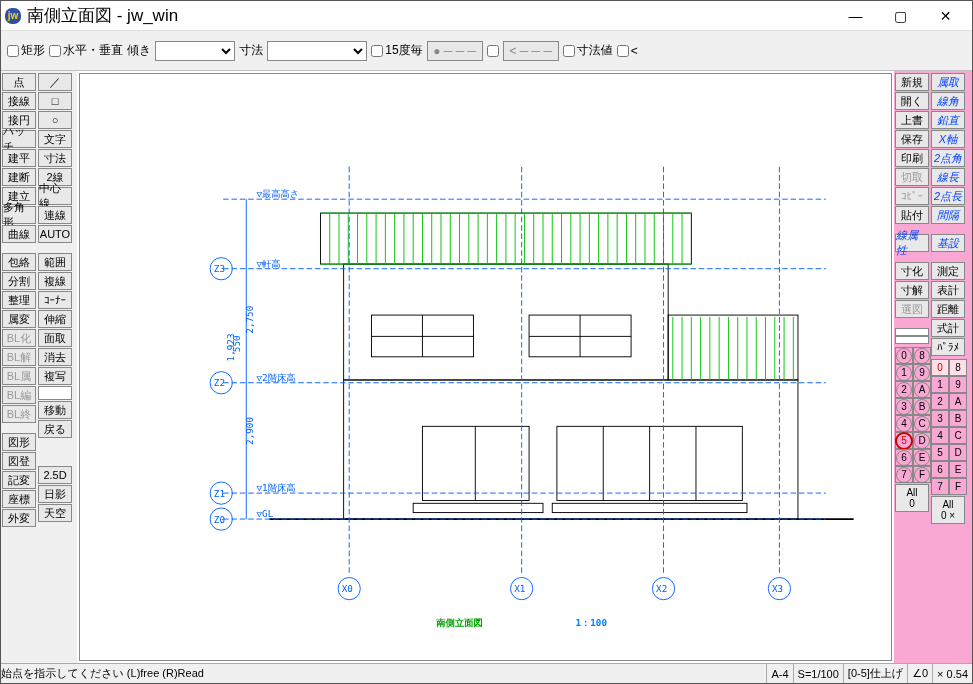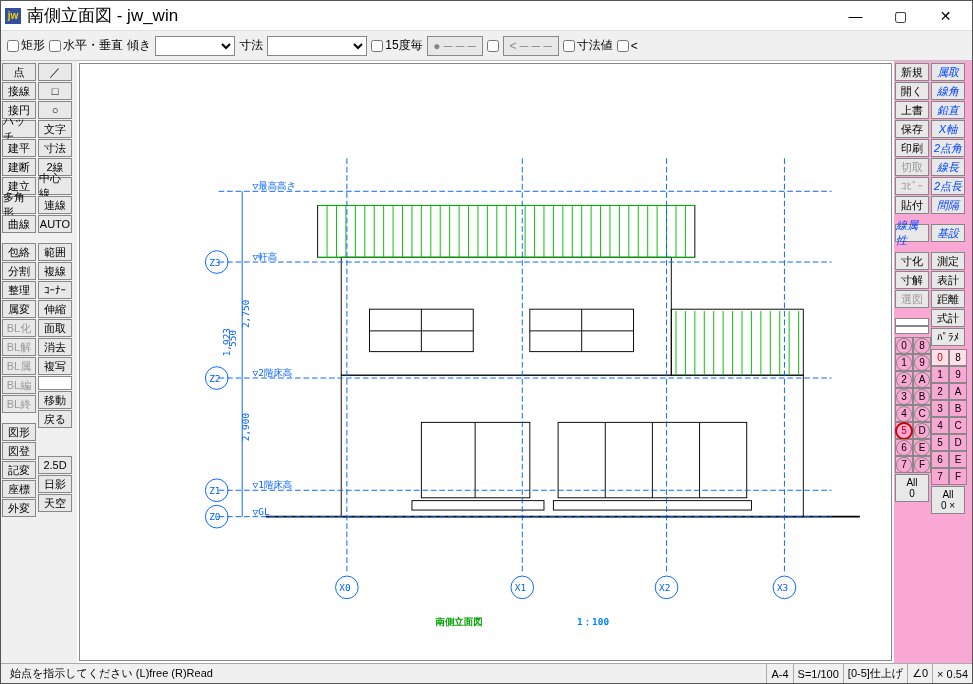--- a/index.html
+++ b/index.html
@@ -1,23 +1,23 @@
 <!DOCTYPE html>
 <html><head>
 <meta charset="utf-8">
 <style>
 * { box-sizing: border-box; margin: 0; padding: 0; font-family: "MS Gothic", "Meiryo", sans-serif; }
 body { background: #f0f0f0; width: 973px; height: 684px; overflow: hidden; position: relative; }
 .window { width: 973px; height: 684px; background: #fff; border: 1px solid #555; display: flex; flex-direction: column; }
 .titlebar { height: 30px; background: #fff; display: flex; align-items: center; padding: 0 4px; border-bottom: 1px solid #e0e0e0; }
-.app-icon { width: 16px; height: 16px; background: #3050a0; color: #ffd000; font-size: 10px; display:flex; align-items:center; justify-content:center; font-weight:bold; margin-right: 6px; }
+.app-icon { width: 16px; height: 16px; background: #3050a0; color: #ffd000; font-size: 10px; display:flex; align-items:center; justify-content:center; font-weight:bold; margin-right: 6px; border-radius: 7px; }
 .title-text { flex: 1; font-size: 17px; }
 .wbtn { width: 45px; height: 28px; display:flex; align-items:center; justify-content:center; font-size:14px; }
 .menubar { height: 20px; display:flex; align-items:center; padding: 2px 6px; gap: 8px; font-size: 12px; border-bottom: 1px solid #dcdcdc;}
-.toolbar { height: 30px; background:#f0f0f0; border-bottom:1px solid #c0c0c0; display:flex; align-items:center; padding: 0 6px; gap: 4px; font-size:12px; }
+.toolbar { height: 40px; background:#f0f0f0; border-bottom:1px solid #c0c0c0; display:flex; align-items:center; padding: 0 6px; gap: 4px; font-size:12px; }
 .toolbar .chk { display:flex; align-items:center; gap:2px; }
 .toolbar input[type=checkbox]{ width:12px; height:12px; }
 .toolbar select { width: 80px; height:20px; font-size:11px; background:#fff; border:1px solid #888;}
 .toolbar .lgbtn { height:20px; border:1px solid #888; background:#e8e8e8; width:56px; display:flex; align-items:center; justify-content:center;}
 .body-area { flex:1; display:flex; min-height:0; }
 .left-tools { width: 76px; background:#f0f0f0; border-right: none; display:flex; padding:2px 1px; }
 .left-col { width:36px; display:flex; flex-direction:column; gap:1px;}
 .tbtn { height:18px; width:34px; background:#e8e8e8; border:1px solid #888; font-size:11px; display:flex; align-items:center; justify-content:center; cursor:pointer; }
 .tbtn.dis { color:#999; }
 .tgap { height:8px; }
@@ -30,21 +30,21 @@
 .tbtn.blue { color:#0040ff;font-style:italic; }
 
 .layer-grid { display:grid; grid-template-columns: 18px 18px; grid-auto-rows:17px; gap:0; margin-top:2px;}
 .lcell { border:1px solid #888; font-size:10px; display:flex; align-items:center; justify-content:center; position:relative;}
 .lcell.circ::before { content:''; position:absolute; width:14px; height:14px; border:1px solid #888; border-radius:50%; }
 .lcell.red { color:#c00; }
 .lcell.red.circ::before { border-color:#c00; border-width:2px; }
 .lcell.pink { background:#ffe0e8; }
 
 .statusbar { height:20px; background:#f0f0f0; border-top:1px solid #aaa; display:flex; align-items:center; font-size:11px; }
-.statusbar .msg { flex:1; padding-left:9px;}
+.statusbar .msg { flex:1; padding-left:0;}
 .statusbar .cell { border-left:1px solid #aaa; padding:0 4px; height:100%; display:flex; align-items:center;}
 
 
 .drawing { position:absolute; inset:0; }
 .drawing svg { width:100%; height:100%; }
 .drawing text { font-family: "MS Gothic", monospace; font-size:10px; }
 .labtitle { font-size:22px; fill:#00a000; font-weight:bold; }
 .scale { font-size:22px; fill:#0080ff; font-weight:bold; }
 
 .linecolor { width:34px; height:8px; border:1px solid #888; background:#fff; }

